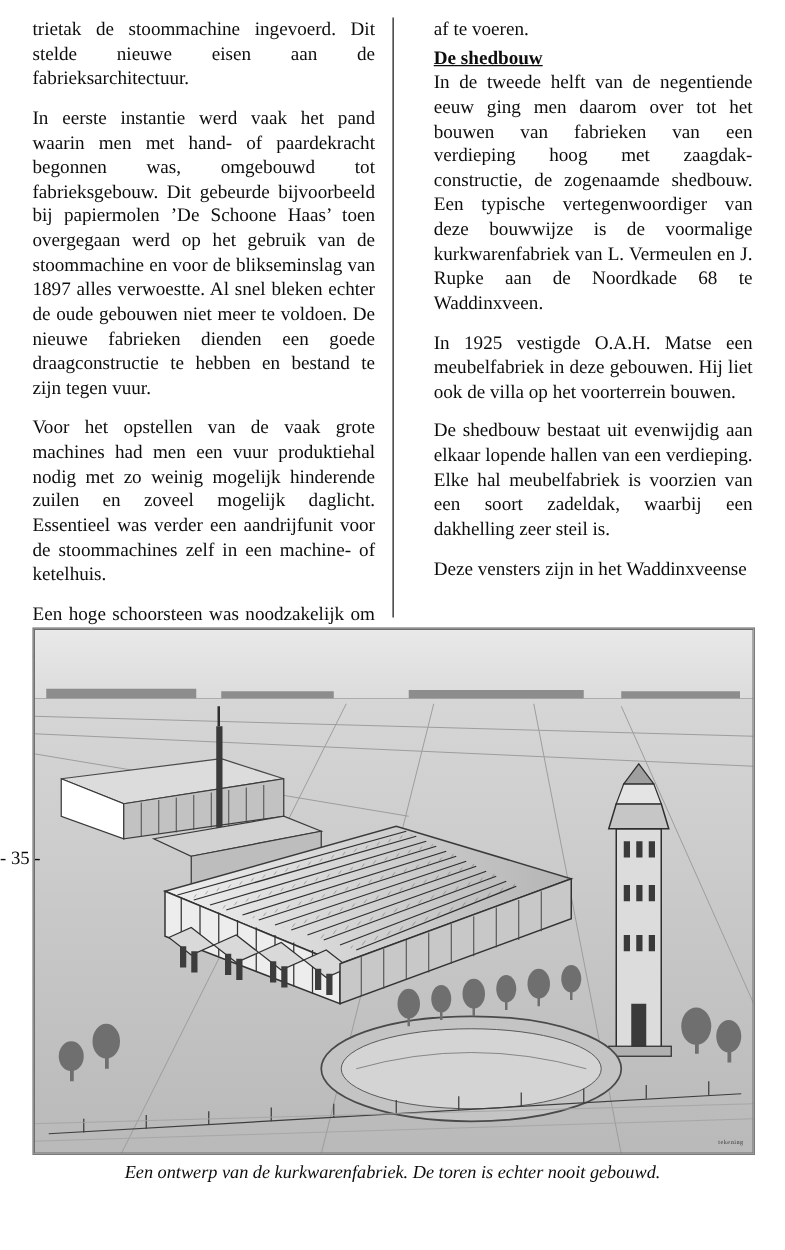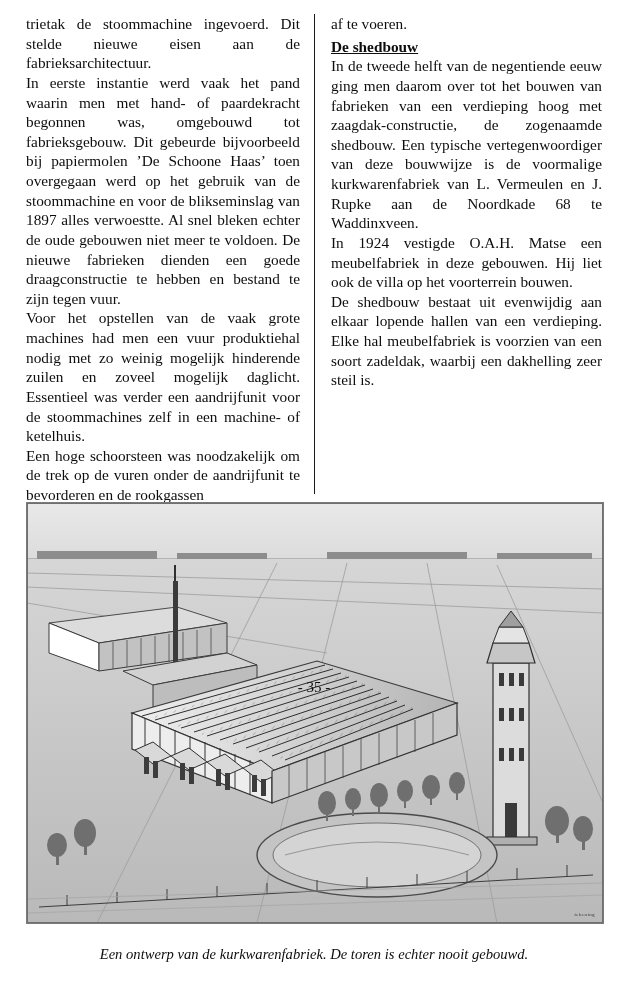--- a/index.html
+++ b/index.html
@@ -28,33 +28,33 @@
     height: 480px;
   }
   .col {
     width: 50%;
     box-sizing: border-box;
   }
   .col-left {
     padding-right: 14px;
   }
   .col-right {
-    padding-left: 16px;
+    padding-left: 32px;
     border-left: 1px solid #1a1a1a;
   }
   .col p {
     margin: 0 0 0 0;
     font-size: 15.3px;
     line-height: 1.283;
     text-align: justify;
     text-justify: inter-word;
     hyphens: manual;
   }
   .col p + p {
-    margin-top: 0px;
+    margin-top: 12px;
   }
   h2.section-head {
     font-size: 15.3px;
     line-height: 1.283;
     margin: 0 0 0 0;
     font-weight: bold;
     text-decoration: underline;
   }
   .spacer-line {
     height: 3px;
@@ -65,32 +65,32 @@
     height: 420px;
     position: relative;
     overflow: hidden;
     background: #cfcfcf;
     border: 1px solid #7a7a7a;
   }
   .figure svg {
     display: block;
   }
   .caption {
-    margin-top: 22px;
+    margin-top: 6px;
     width: 576px;
     text-align: center;
     font-style: italic;
     font-size: 14.6px;
   }
   .folio {
     position: absolute;
     left: 0;
     right: 0;
     bottom: 12px;
-    text-align: center;
+    text-align: left;
     font-size: 15px;
   }
   .credit {
     position: absolute;
     right: 8px;
     bottom: 6px;
     font-size: 5px;
     color: #3a3a3a;
     letter-spacing: 0.4px;
   }
@@ -107,22 +107,23 @@
       <p>In eerste instantie werd vaak het pand waarin men met hand- of paardekracht begonnen was, omgebouwd tot fabrieksgebouw. Dit gebeurde bijvoorbeeld bij papiermolen ’De Schoone Haas’ toen overgegaan werd op het gebruik van de stoommachine en voor de blikseminslag van 1897 alles verwoestte. Al snel bleken echter de oude gebouwen niet meer te voldoen. De nieuwe fabrieken dienden een goede draagconstructie te hebben en bestand te zijn tegen vuur.</p>
       <p>Voor het opstellen van de vaak grote machines had men een vuur produktiehal nodig met zo weinig mogelijk hinderende zuilen en zoveel mogelijk daglicht. Essentieel was verder een aandrijfunit voor de stoommachines zelf in een machine- of ketelhuis.</p>
       <p>Een hoge schoorsteen was noodzakelijk om de trek op de vuren onder de aandrijfunit te bevorderen en de rookgassen</p>
     </div>
 
     <div class="col col-right">
       <p>af te voeren.</p>
       <div class="spacer-line"></div>
       <h2 class="section-head">De shedbouw</h2>
       <p>In de tweede helft van de negentiende eeuw ging men daarom over tot het bouwen van fabrieken van een verdieping hoog met zaagdak-constructie, de zogenaamde shedbouw. Een typische vertegenwoordiger van deze bouwwijze is de voormalige kurkwarenfabriek van L. Vermeulen en J. Rupke aan de Noordkade 68 te Waddinxveen.</p>
-      <p>In 1924 vestigde O.A.H. Matse een meubelfabriek in deze gebouwen. Hij liet ook de villa op het voorterrein bouwen.</p>
+      <p>In 1925 vestigde O.A.H. Matse een meubelfabriek in deze gebouwen. Hij liet ook de villa op het voorterrein bouwen.</p>
       <p>De shedbouw bestaat uit evenwijdig aan elkaar lopende hallen van een verdieping. Elke hal meubelfabriek is voorzien van een soort zadeldak, waarbij een dakhelling zeer steil is.</p>
+      <p>Deze vensters zijn in het Waddinxveense</p>
     </div>
 
   </div>
 
   <div class="figure">
     <svg width="576" height="420" viewBox="0 0 576 420" xmlns="http://www.w3.org/2000/svg" aria-hidden="true">
       <defs>
         <linearGradient id="sky" x1="0" y1="0" x2="0" y2="1">
           <stop offset="0%" stop-color="#e9e9e9"></stop>
           <stop offset="100%" stop-color="#cfcfcf"></stop>

